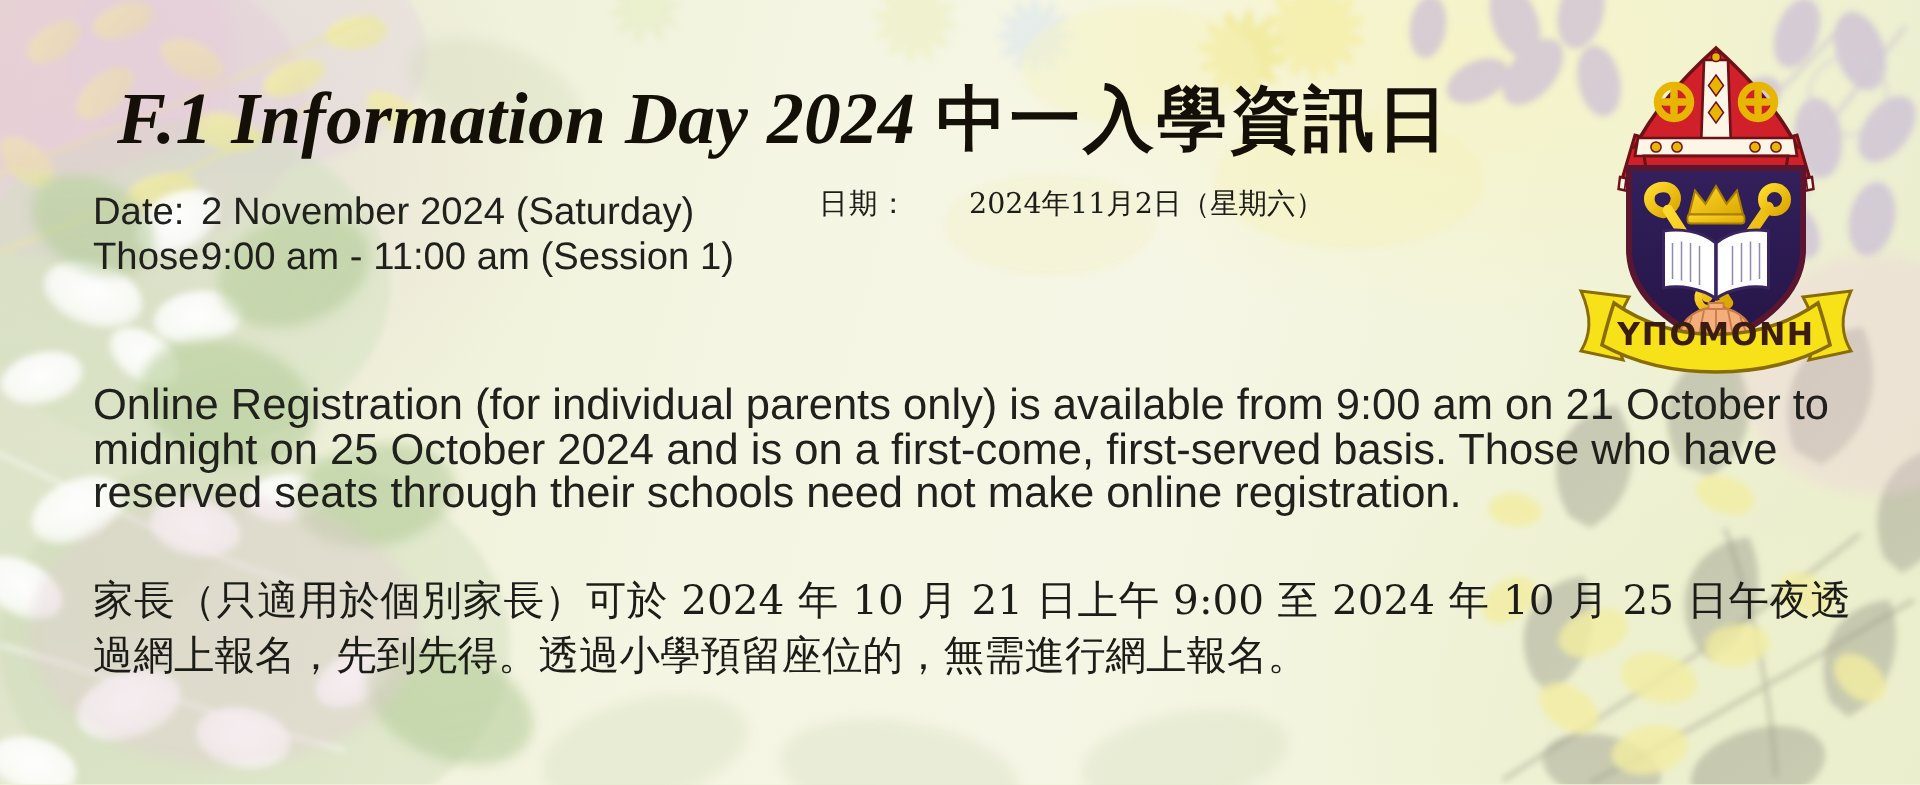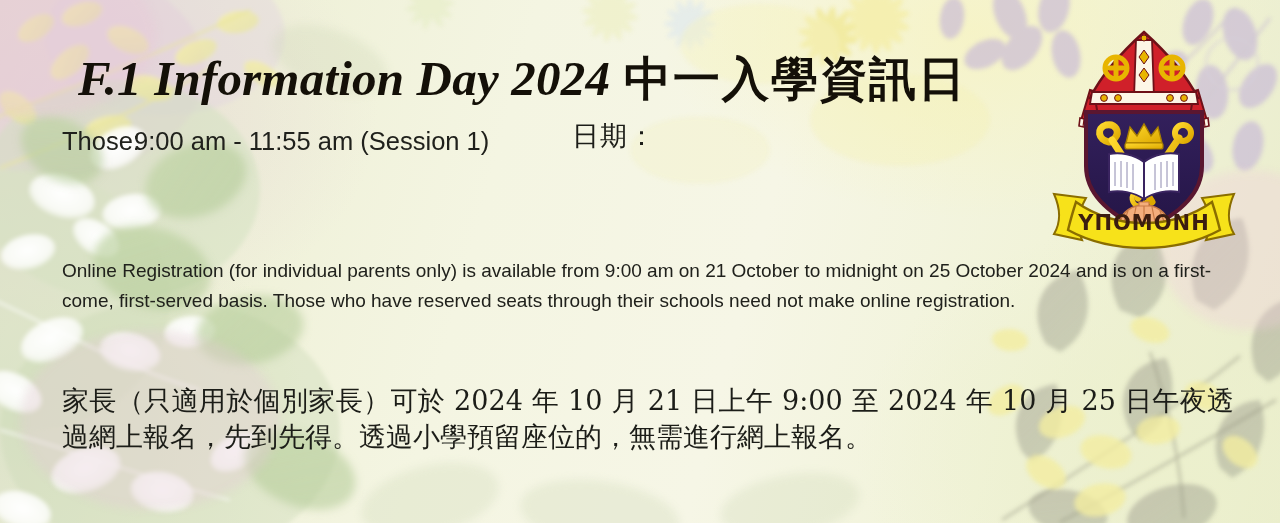--- a/index.html
+++ b/index.html
@@ -42,30 +42,30 @@
     position:absolute;left:62px;top:126px;
     font-size:25.5px;line-height:30px;color:#20211c;
   }
   .dt-row{display:flex;}
   .dt-label{width:72px;flex:0 0 72px;}
   .dt-val{white-space:nowrap;}
 
   #dt-zh{
     position:absolute;left:546px;top:120px;
     font-family:"DejaVu Serif", serif;
-    font-size:27px;line-height:32px;color:#1c1d18;margin-left:26px;
+    font-size:19px;line-height:32px;color:#1c1d18;
   }
   .dtz-row{display:flex;}
   .dtz-label{width:100px;flex:0 0 100px;letter-spacing:1px;}
   .dtz-val{white-space:nowrap;}
 
   
   #para-en{
     position:absolute;left:62px;top:256px;width:1168px;
-    font-size:19px;line-height:29.5px;color:#20211c;
+    font-size:29px;line-height:29.5px;color:#20211c;
   }
   #para-zh{
     position:absolute;left:62px;top:382px;width:1172px;
     font-family:"DejaVu Serif", serif;
     font-size:27px;line-height:37px;color:#1c1d18;
     text-align:justify;text-align-last:justify;
   }
   #para-zh .lastline{text-align-last:left;font-family:Liberation Serif, serif;}
 
   
@@ -276,28 +276,33 @@
   </svg>
 
   <div class="content">
 
     <div id="title-row">
       <span class="title-en">F.1 Information Day 2024</span><span class="title-zh">中一入學資訊日</span>
     </div>
 
     <div id="dt-en">
       <div class="dt-row">
+        <span class="dt-label">Date:</span>
+        <span class="dt-val">2 November 2024 (Saturday)</span>
+      </div>
+      <div class="dt-row">
         <span class="dt-label">Those:</span>
-        <span class="dt-val">9:00 am - 11:55 am (Session 1)</span>
+        <span class="dt-val">9:00 am - 11:00 am (Session 1)</span>
       </div>
     </div>
 
     <div id="dt-zh">
       <div class="dtz-row">
         <span class="dtz-label">日期：</span>
+        <span class="dtz-val">2024年11月2日（星期六）</span>
       </div>
     </div>
 
     <div id="para-en">Online Registration (for individual parents only) is available from 9:00 am on 21 October to midnight on 25 October 2024 and is on a first-come, first-served basis. Those who have reserved seats through their schools need not make online registration.</div>
 
     <div id="para-zh">
       <div>家長（只適用於個別家長）可於 2024 年 10 月 21 日上午 9:00 至 2024 年 10 月 25 日午夜透</div>
       <div class="lastline">過網上報名，先到先得。透過小學預留座位的，無需進行網上報名。</div>
     </div>
 

